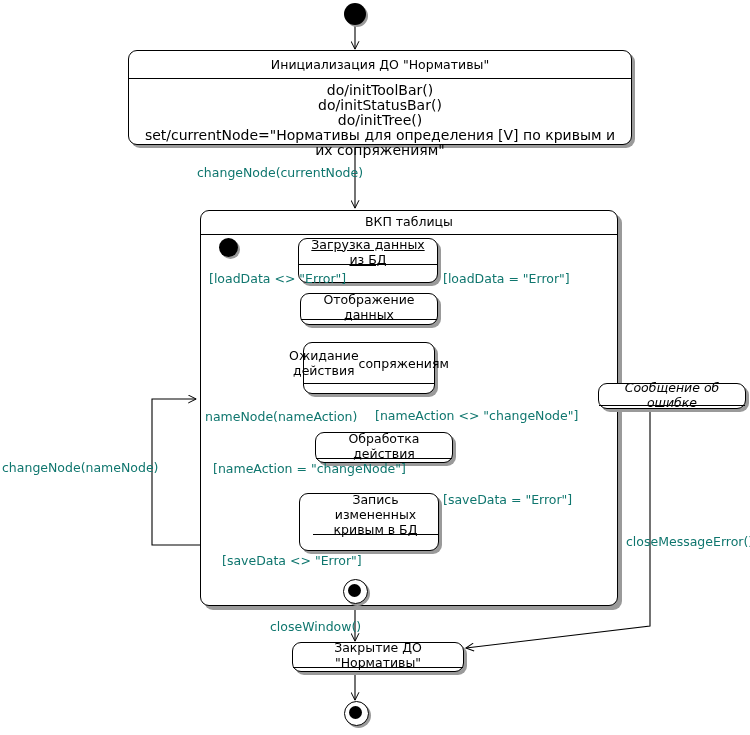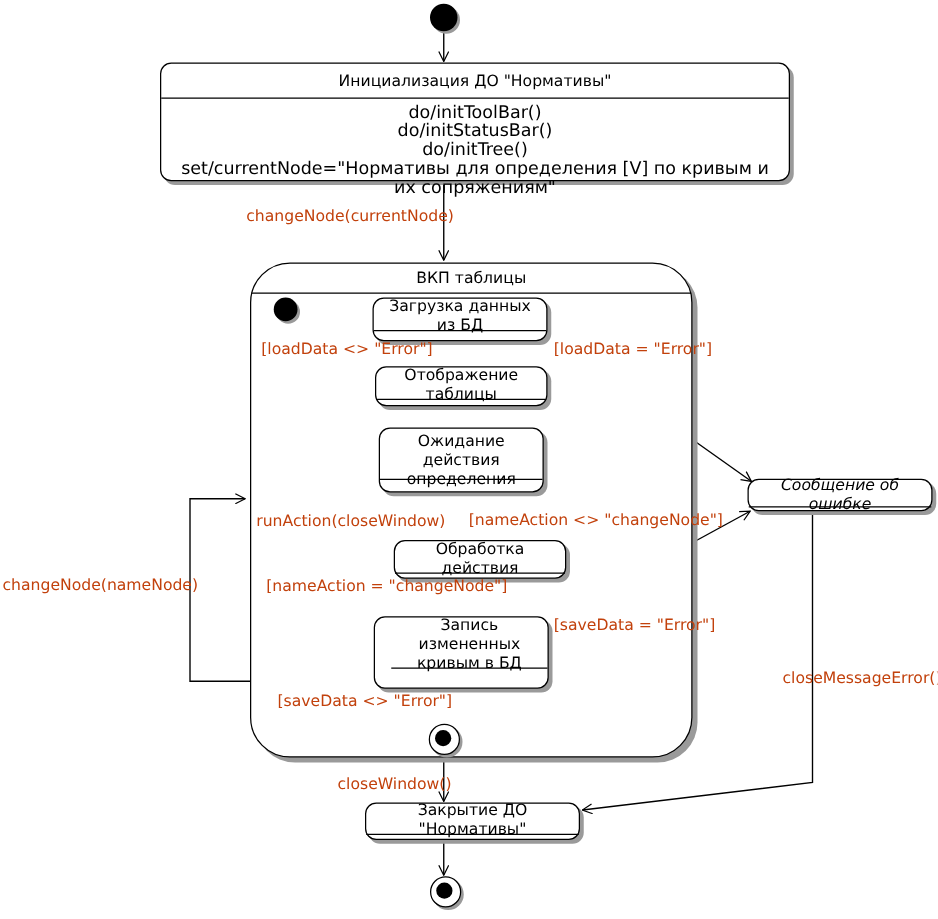--- a/index.html
+++ b/index.html
@@ -10,21 +10,21 @@
   .node{position:absolute;box-sizing:border-box;background:#fff;border:1px solid #000;
         border-radius:9px;box-shadow:3px 3px 0 0 #9a9a9a;}
   .node .title{display:flex;align-items:center;justify-content:center;text-align:center;
         padding:2px 6px;line-height:15px;font-size:12.5px;}
   .node .sep{border-top:1px solid #000;}
   .node .body{font-size:14px;line-height:15px;text-align:center;padding:2px 6px;}
   .composite{position:absolute;box-sizing:border-box;background:#fff;border:1px solid #000;
         border-radius:9px;box-shadow:4px 4px 0 0 #9a9a9a;}
   .composite>.ctitle{text-align:center;font-size:12.5px;line-height:16px;padding:3px 0 4px;
         border-bottom:1px solid #000;}
-  .lbl{position:absolute;font-size:12.5px;line-height:14px;white-space:nowrap;color:#c2410c;}
+  .lbl{position:absolute;font-size:12.5px;line-height:14px;white-space:nowrap;color:#0f766e;}
   .disc{position:absolute;border-radius:50%;background:#000;box-shadow:2px 2px 0 0 #9a9a9a;}
   .finalring{position:absolute;border-radius:50%;border:1.6px solid #000;background:#fff;
         box-shadow:2px 2px 0 0 #9a9a9a;}
   .finaldot{position:absolute;border-radius:50%;background:#000;}
 </style>
 </head>
 <body>
 
 <div id="stage">
 
@@ -74,40 +74,40 @@
     <div class="title" style="height:23px;">Инициализация ДО "Нормативы"</div>
     <div class="sep"></div>
     <div class="body" style="padding-top:4px;">
       <div>do/initToolBar()</div>
       <div>do/initStatusBar()</div>
       <div>do/initTree()</div>
       <div>set/currentNode="Нормативы для определения [V] по кривым и их сопряжениям"</div>
     </div>
   </div>
 
-  <div class="composite" style="left:200px;top:210px;width:354px;height:396px;border-radius:32px;">
+  <div class="composite" style="left:200px;top:210px;width:418px;height:396px;">
     <div class="ctitle">ВКП таблицы</div>
   </div>
 
   <div class="disc" style="left:219px;top:238px;width:19px;height:19px;"></div>
 
-  <div class="node" style="left:298px;top:238px;width:140px;height:35px;">
+  <div class="node" style="left:298px;top:238px;width:140px;height:45px;text-decoration:underline;">
     <div class="title" style="height:21px;">Загрузка данных из БД</div>
     <div class="sep"></div>
   </div>
 
   <div class="node" style="left:300px;top:293px;width:138px;height:32px;">
-    <div class="title" style="height:21px;">Отображение таблицы</div>
+    <div class="title" style="height:21px;">Отображение данных</div>
     <div class="sep"></div>
   </div>
 
   <div class="node" style="left:303px;top:342px;width:132px;height:52px;">
-    <div class="title" style="height:36px;flex-direction:column;justify-content:space-between;">
+    <div class="title" style="height:36px;flex-direction:row;">
       <span>Ожидание действия</span>
-      <span>определения</span>
+      <span>сопряжениям</span>
     </div>
     <div class="sep"></div>
   </div>
 
   <div class="node" style="left:301px;top:432px;width:138px;height:31px;margin-left:14px;">
     <div class="title" style="height:21px;">Обработка действия</div>
     <div class="sep"></div>
   </div>
 
   <div class="node" style="left:299px;top:493px;width:140px;height:58px;padding-left:13px;">
@@ -133,21 +133,21 @@
 
   <div class="finalring" style="left:344px;top:701px;width:23px;height:23px;"></div>
   <div class="finaldot" style="left:349px;top:706px;width:13px;height:13px;"></div>
 
   <div class="lbl" style="left:197px;top:166px;">changeNode(currentNode)</div>
 
   <div class="lbl" style="left:209px;top:272px;">[loadData &lt;&gt; "Error"]</div>
 
   <div class="lbl" style="left:443px;top:272px;">[loadData = "Error"]</div>
 
-  <div class="lbl" style="left:205px;top:410px;">runAction(closeWindow)</div>
+  <div class="lbl" style="left:205px;top:410px;">nameNode(nameAction)</div>
 
   <div class="lbl" style="left:375px;top:409px;">[nameAction &lt;&gt; "changeNode"]</div>
 
   <div class="lbl" style="left:213px;top:462px;">[nameAction = "changeNode"]</div>
 
   <div class="lbl" style="left:443px;top:493px;">[saveData = "Error"]</div>
 
   <div class="lbl" style="left:222px;top:554px;">[saveData &lt;&gt; "Error"]</div>
 
   <div class="lbl" style="left:2px;top:461px;">changeNode(nameNode)</div>

